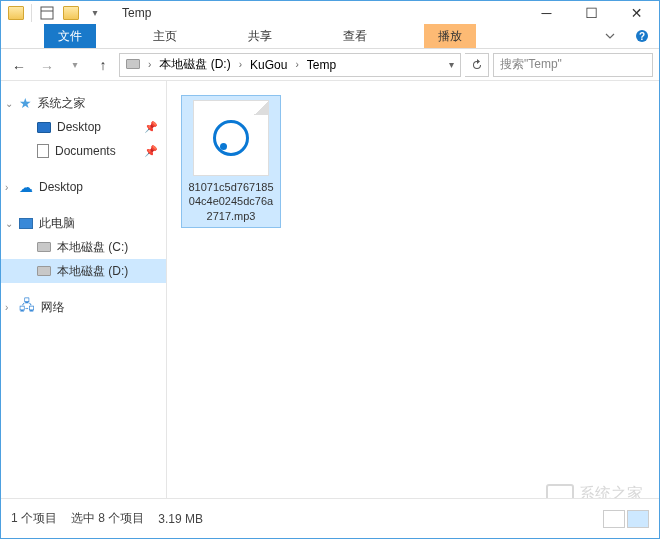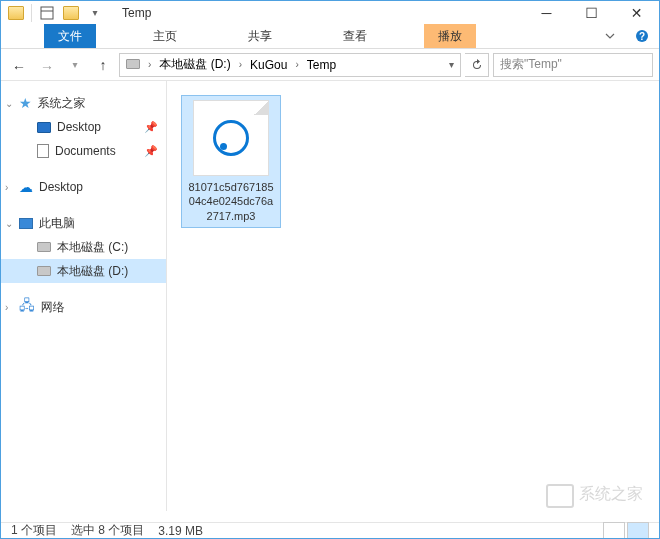--- a/index.html
+++ b/index.html
@@ -51,21 +51,21 @@
 
 .content-pane { flex: 1; padding: 14px; position: relative; }
 .file-item { width: 100px; text-align: center; cursor: pointer; padding: 4px; }
 .file-item.selected { background: #cde8ff; border: 1px solid #8bc2ef; }
 .file-thumb { width: 76px; height: 76px; margin: 0 auto 4px; background: #fff; border: 1px solid #ddd; display: flex; align-items: center; justify-content: center; position: relative; }
 .file-thumb::before { content: ""; position: absolute; top: 0; right: 0; width: 14px; height: 14px; background: linear-gradient(135deg, #fff 50%, #ddd 50%); }
 .music-glyph { width: 36px; height: 36px; border: 3px solid #0a78d4; border-radius: 50%; position: relative; }
 .music-glyph::after { content: ""; position: absolute; width: 7px; height: 7px; background: #0a78d4; border-radius: 50%; top: 20px; left: 4px; }
 .file-name { font-size: 11px; color: #333; word-break: break-all; line-height: 1.3; }
 
-.statusbar { position: absolute; bottom: 0; left: 0; right: 0; height: 16px; border-top: 1px solid #e5e5e5; display: flex; align-items: center; padding: 0 10px; font-size: 12px; color: #444; gap: 14px; background: #fff; }
+.statusbar { position: absolute; bottom: 0; left: 0; right: 0; height: 40px; border-top: 1px solid #e5e5e5; display: flex; align-items: center; padding: 0 10px; font-size: 12px; color: #444; gap: 14px; background: #fff; }
 .view-toggle { margin-left: auto; display: flex; gap: 2px; }
 .vt-btn { width: 22px; height: 18px; border: 1px solid #ccc; cursor: pointer; }
 
 .watermark { position: absolute; right: 16px; bottom: 30px; color: #d8d8d8; font-size: 16px; pointer-events: none; display: flex; gap: 5px; }
 .wm-icon { width: 28px; height: 24px; border: 2px solid #d8d8d8; border-radius: 3px; position: relative; }
 </style>
 </head>
 <body>
 
 <div class="titlebar">

